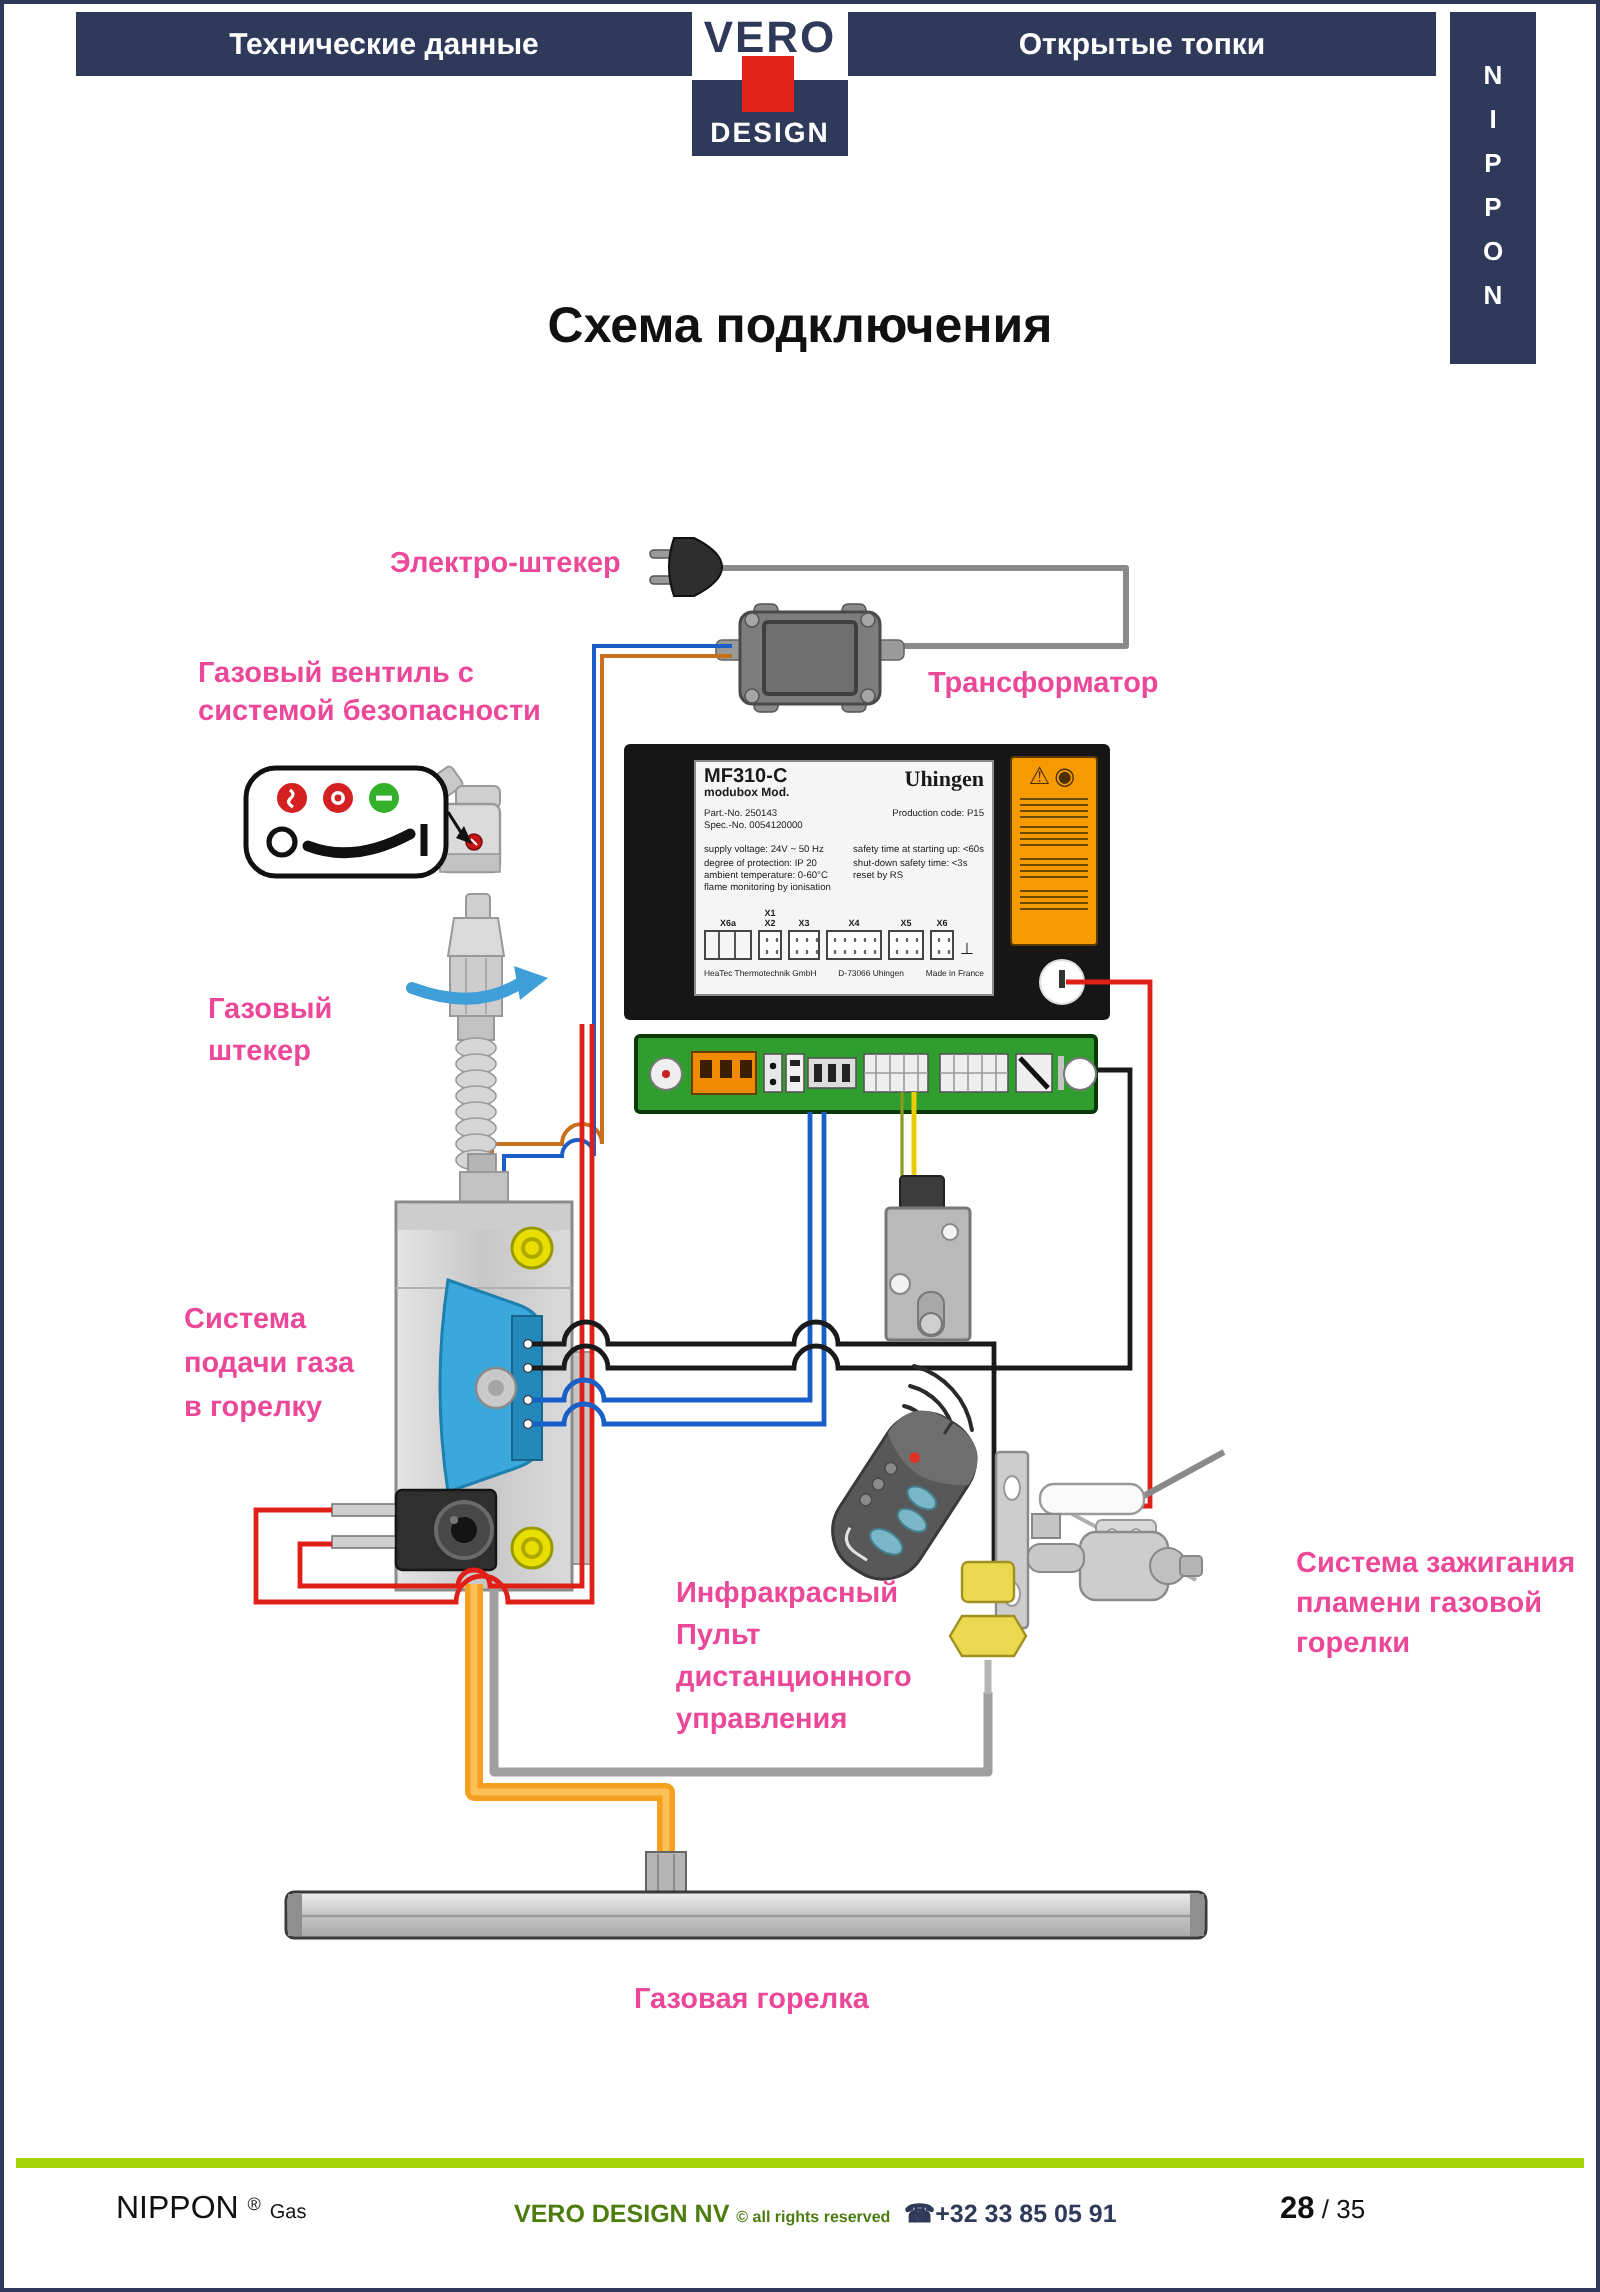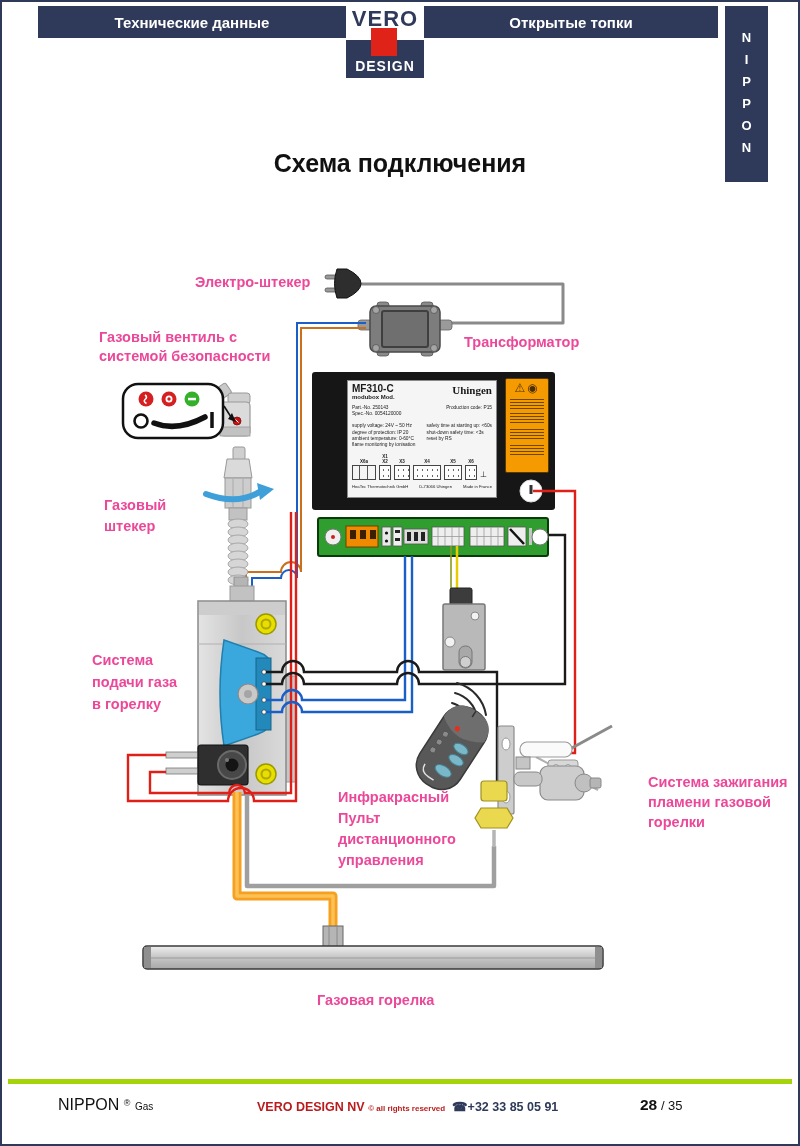--- a/index.html
+++ b/index.html
@@ -41,21 +41,21 @@
   .sticker{background:#f59a00;border:1px solid #5a3a00;border-radius:2px;box-sizing:border-box;
         padding:2px 3px;display:flex;flex-direction:column;align-items:center;}
   .stkicons{color:#4a3000;font-size:12px;line-height:14px;letter-spacing:2px;}
   .stktext{width:34px;background:repeating-linear-gradient(to bottom,#6b4a00 0 1px,transparent 1px 3px);
         margin-top:4px;}
   
   .fgreen{background:#a6d40a;}
   .fnippon{font-size:16px;color:#111;}
   .fnippon .reg{font-size:9px;vertical-align:4px;}
   .fnippon .gas{font-size:10px;}
-  .fco{color:#b91c1c;font-size:12.5px;font-weight:bold;}
+  .fco{color:#4d7c0f;font-size:12.5px;font-weight:bold;}
   .fco .rights{font-size:8px;font-weight:bold;}
   .fphone{color:#2f3a5a;font-size:12.5px;font-weight:bold;}
   .fpage{font-size:13px;color:#111;}
   .fpage .cur{font-size:15.5px;font-weight:bold;}
 </style>
 </head>
 <body>
 
 <div id="page">
 

